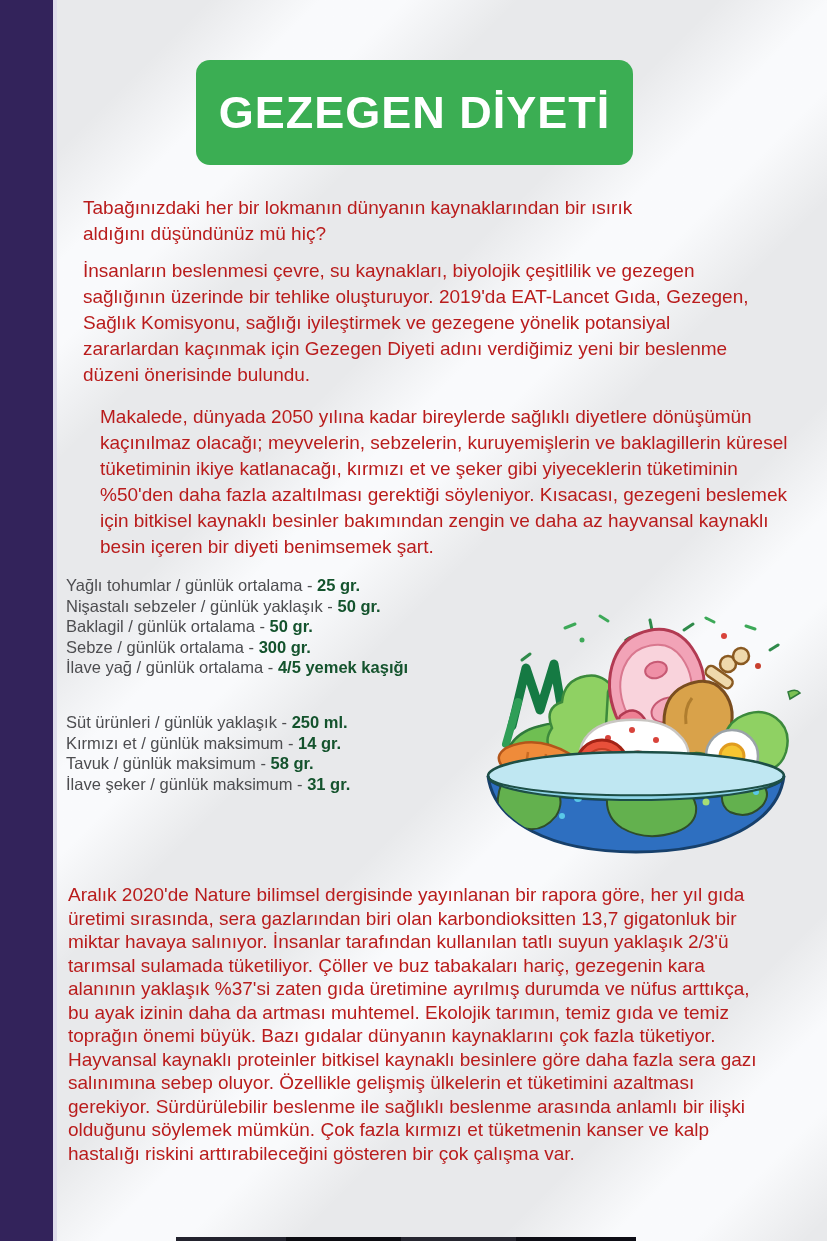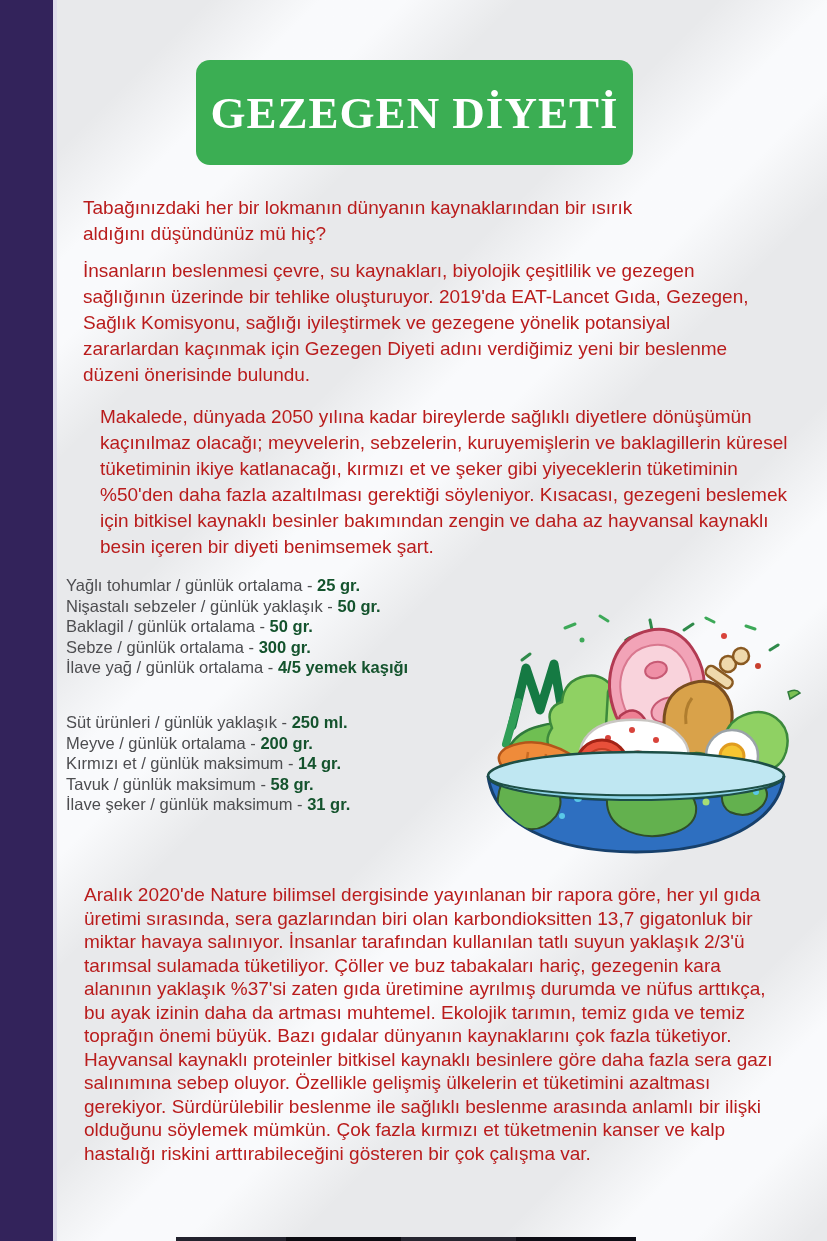--- a/index.html
+++ b/index.html
@@ -37,21 +37,21 @@
     position:absolute; left:196px; top:60px;
     width:437px; height:105px;
     background:#3bae53;
     border-radius:14px;
     display:flex; align-items:center; justify-content:center;
     z-index:2;
   }
   .banner h1 {
     font-size:45px; font-weight:bold; letter-spacing:1px;
     color:#ffffff;
-    font-family:Liberation Serif, serif;
+    font-family:Liberation Sans, sans-serif;
   }
   .para {
     position:absolute;
     font-size:19px; line-height:26px;
     color:#b91c1c;
     z-index:2;
   }
   #p1 { left:83px; top:195px; width:612px; }
   #p2 { left:83px; top:258px; width:672px; }
   #p3 { left:83px; top:404px; width:688px;margin-left:17px; }
@@ -62,21 +62,21 @@
     z-index:2;
   }
   #intake1 { left:66px; top:575px; width:460px; }
   #intake2 { left:66px; top:712px; width:440px; }
   .intake .val { font-weight:bold; color:#14532d; }
   .section-heading {
     position:absolute; left:88px; top:851px;
     font-size:19px; font-weight:bold; color:#1d1d1f;
     z-index:2;
   }
-  #p4 { left:84px; top:883px; width:700px; line-height:23.5px; }
+  #p4 { left:68px; top:883px; width:700px; line-height:23.5px; }
   .illustration {
     position:absolute; left:470px; top:606px;
     width:340px; height:248px;
     z-index:2;
   }
   .bottom-strip {
     position:absolute; left:176px; bottom:0;
     width:460px; height:4px;
     background:linear-gradient(90deg,
       #23232e 0%, #23232e 24%,
@@ -104,21 +104,20 @@
   <div class="intake" id="intake1">
     <div><span>Yağlı tohumlar / günlük ortalama -</span> <span class="val">25 gr.</span></div>
     <div><span>Nişastalı sebzeler / günlük yaklaşık -</span> <span class="val">50 gr.</span></div>
     <div><span>Baklagil / günlük ortalama -</span> <span class="val">50 gr.</span></div>
     <div><span>Sebze / günlük ortalama -</span> <span class="val">300 gr.</span></div>
     <div><span>İlave yağ / günlük ortalama -</span> <span class="val">4/5 yemek kaşığı</span></div>
   </div>
 
   <div class="intake" id="intake2">
     <div><span>Süt ürünleri / günlük yaklaşık -</span> <span class="val">250 ml.</span></div>
-    <div><span>Meyve / günlük ortalama -</span> <span class="val">200 gr.</span></div>
     <div><span>Kırmızı et / günlük maksimum -</span> <span class="val">14 gr.</span></div>
     <div><span>Tavuk / günlük maksimum -</span> <span class="val">58 gr.</span></div>
     <div><span>İlave şeker / günlük maksimum -</span> <span class="val">31 gr.</span></div>
   </div>
 
   <p class="para" id="p4">Aralık 2020'de Nature bilimsel dergisinde yayınlanan bir rapora göre, her yıl gıda üretimi sırasında, sera gazlarından biri olan karbondioksitten 13,7 gigatonluk bir miktar havaya salınıyor. İnsanlar tarafından kullanılan tatlı suyun yaklaşık 2/3'ü tarımsal sulamada tüketiliyor. Çöller ve buz tabakaları hariç, gezegenin kara alanının yaklaşık %37'si zaten gıda üretimine ayrılmış durumda ve nüfus arttıkça, bu ayak izinin daha da artması muhtemel. Ekolojik tarımın, temiz gıda ve temiz toprağın önemi büyük. Bazı gıdalar dünyanın kaynaklarını çok fazla tüketiyor. Hayvansal kaynaklı proteinler bitkisel kaynaklı besinlere göre daha fazla sera gazı salınımına sebep oluyor. Özellikle gelişmiş ülkelerin et tüketimini azaltması gerekiyor. Sürdürülebilir beslenme ile sağlıklı beslenme arasında anlamlı bir ilişki olduğunu söylemek mümkün. Çok fazla kırmızı et tüketmenin kanser ve kalp hastalığı riskini arttırabileceğini gösteren bir çok çalışma var.</p>
 
   <div class="illustration">
     <svg viewBox="0 0 340 248" width="340" height="248">
 

